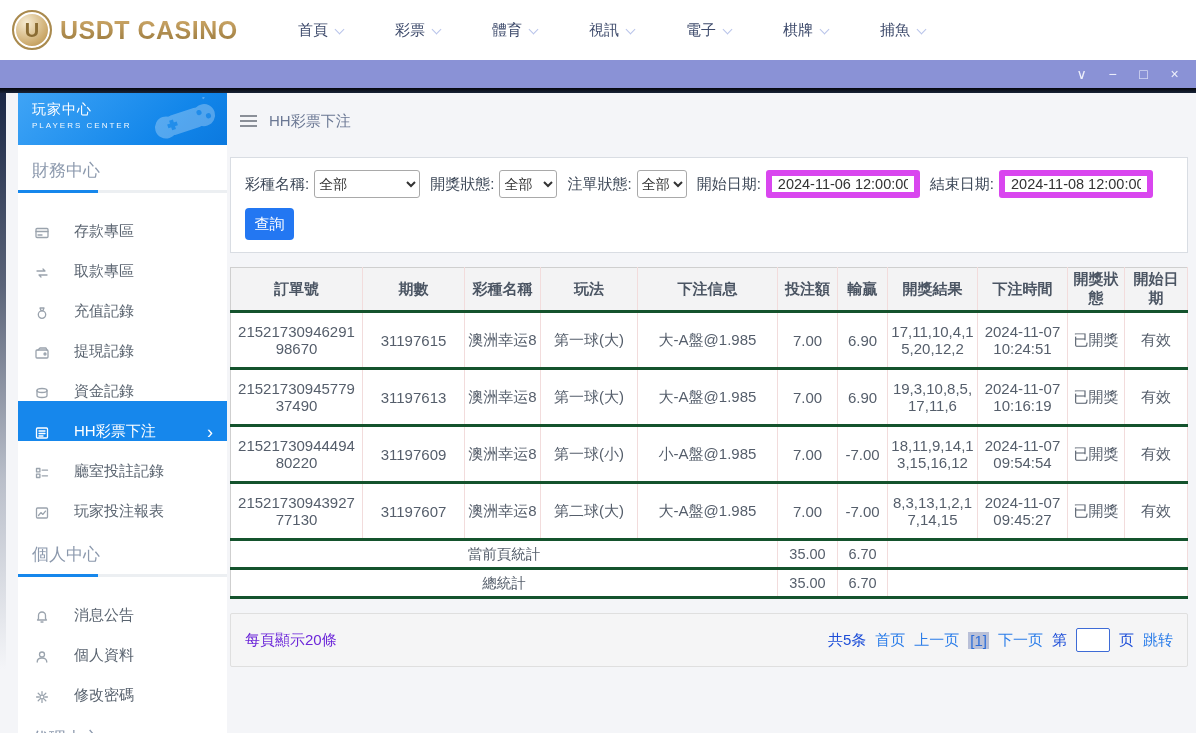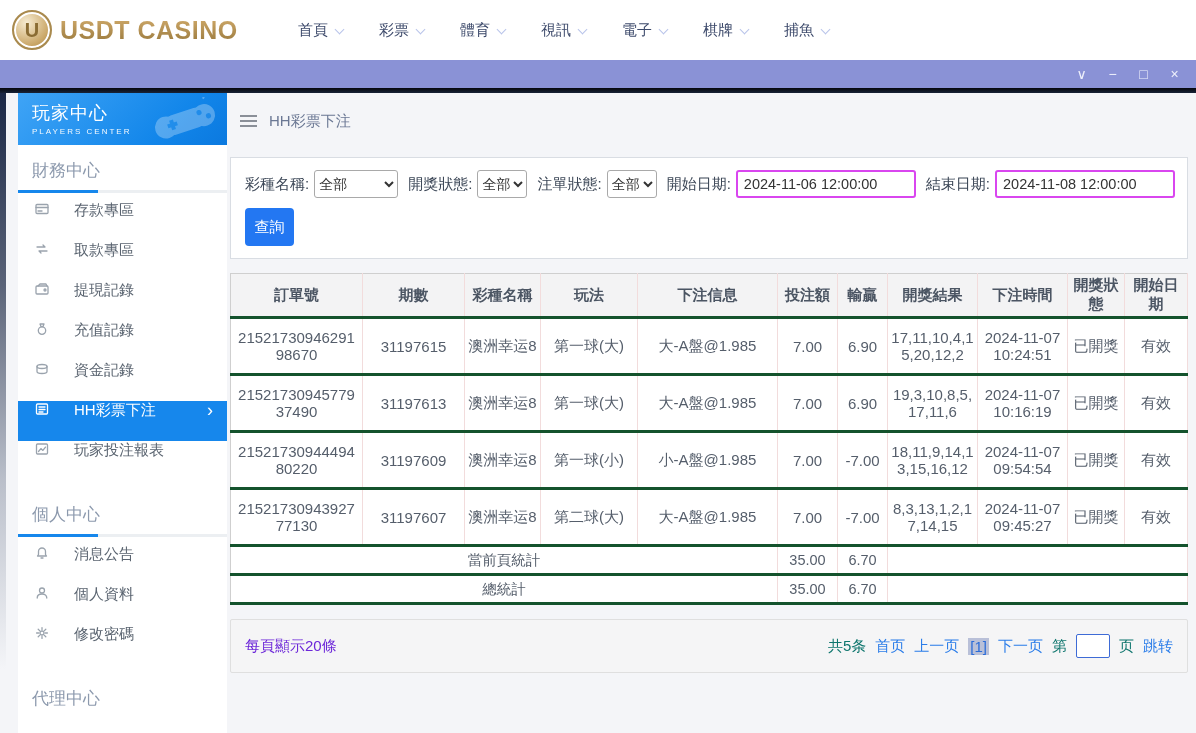--- a/index.html
+++ b/index.html
@@ -7,75 +7,75 @@
   body { font-family:"Liberation Sans","DejaVu Sans",sans-serif; background:#f4f5f8; }
   .app { position:relative; width:1196px; height:733px; background:#f4f5f8; }
 
   
   .topbar { position:absolute; left:0; top:0; width:1196px; height:60px; background:#ffffff; display:flex; align-items:center; z-index:5; }
   .logo { display:flex; align-items:center; margin-left:12px; width:250px; }
   .emblem { width:40px; height:40px; border-radius:50%; border:2px solid #a98a4e; background:radial-gradient(circle at 35% 30%, #f4e6c6, #caa768 60%, #8f critically 0); background:radial-gradient(circle at 35% 30%, #f7ecd2, #caa768 65%, #a0803f); display:flex; align-items:center; justify-content:center; box-shadow:inset 0 0 0 2px #fff; }
   .emblem span { font-weight:bold; font-size:20px; color:#8a6c33; }
   .logo-text { margin-left:8px; font-weight:bold; font-size:25px; letter-spacing:.5px;
     background:linear-gradient(180deg,#d2ac6c,#96763a); -webkit-background-clip:text; background-clip:text; color:transparent; }
-  .topnav { display:flex; align-items:center; gap:36px; margin-left:36px; }
+  .topnav { display:flex; align-items:center; gap:52px; margin-left:36px; }
   .nav-item { font-size:15px; color:#3d4a6b; cursor:pointer; white-space:nowrap; }
   .chev { display:inline-block; width:7px; height:7px; border-right:1.6px solid #b9c4ea; border-bottom:1.6px solid #b9c4ea; transform:rotate(45deg); margin-left:8px; vertical-align:2px; }
 
   
   .titlebar { position:absolute; left:0; top:60px; width:1196px; height:28px; background:#8a92d6; display:flex; align-items:center; justify-content:flex-end; }
   .win-controls { display:flex; align-items:center; gap:0; margin-right:6px; }
   .win-btn { width:31px; text-align:center; color:#eef0fb; font-size:14px; line-height:28px; cursor:pointer; }
   .dark-divider { position:absolute; left:0; top:88px; width:1196px; height:5px; background:linear-gradient(180deg,#05070d,#182338); }
 
   
   .left-edge { position:absolute; left:0; top:93px; width:6px; height:640px; background:linear-gradient(180deg,#1b2846 0%, #5a6378 30%, #b9bec9 60%, #f4f5f8 90%); }
 
   
   .sidebar { position:absolute; left:18px; top:93px; width:209px; height:640px; background:#ffffff; }
   .side-header { position:relative; height:52px; background:linear-gradient(135deg,#3fa4f6 0%, #1286ea 70%, #0b79df 100%); color:#fff; padding:8px 0 0 14px; overflow:hidden; }
-  .side-header .t1 { font-size:18px; letter-spacing:1px; }
+  .side-header .t1 { font-size:14px; letter-spacing:1px; }
   .side-header .t2 { font-size:8px; letter-spacing:2px; margin-top:2px; opacity:.95; }
   .side-header svg { position:absolute; right:6px; top:4px; opacity:.28; }
   .section-title { font-size:17px; color:#8c99ad; padding:14px 0 8px 14px; }
   .section-rule { height:3px; background:#eceff2; position:relative; }
   .section-rule::before { content:""; position:absolute; left:0; top:0; width:80px; height:3px; background:#1687ec; }
-  .side-item { height:40px; display:flex; align-items:flex-start; padding-left:16px; font-size:15px; color:#5a6470; cursor:pointer; position:relative; }
+  .side-item { height:40px; display:flex; align-items:flex-end; padding-left:16px; font-size:15px; color:#5a6470; cursor:pointer; position:relative; }
   .side-item .icn { width:16px; height:16px; margin-right:24px; color:#9aa3ad; flex:none; }
   .side-item.active { background:#1687ec; color:#ffffff; }
   .side-item.active .icn { color:#ffffff; }
   .side-item .arrow { position:absolute; right:14px; font-size:18px; line-height:1; color:#fff; }
 
   
   .main { position:absolute; left:227px; top:93px; width:969px; height:640px; padding:0 8px 0 3px; }
   .breadcrumb { display:flex; align-items:center; height:28px; margin:14px 0 0 10px; }
   .hamburger { width:17px; margin-right:12px; cursor:pointer; }
   .hamburger span { display:block; height:2px; background:#8a8f98; margin:3px 0; }
   .breadcrumb-title { font-size:15px; color:#6b7894; }
 
-  .filter-panel { margin-top:22px; background:#fff; border:1px solid #d9dde3; padding:12px 2px 12px 14px; }
+  .filter-panel { margin-top:22px; background:#fff; border:1px solid #d9dde3; padding:12px 24px 12px 14px; }
   .filter-row { display:flex; align-items:center; flex-wrap:nowrap; }
   .f-label { font-size:15px; color:#3c4757; margin-right:5px; white-space:nowrap; }
   .filter-row select { height:28px; font-size:14px; color:#333; border:1px solid #a9a9a9; border-radius:3px; background:#fff; margin-right:10px; font-family:inherit; }
   .sel-lottery { width:132px; } .sel-draw { width:72px; } .sel-order { width:52px; }
-  .filter-row input[type=text] { height:28px; width:180px; font-size:14.5px; color:#333; border:2px solid #d946ef; border-radius:3px; padding:0 6px; margin-right:10px; font-family:inherit; }
-  .search-btn { margin-top:10px; width:49px; height:38px; background:#2377f2; color:#fff; font-size:15px; border:none; border-radius:4px; cursor:pointer; font-family:inherit; }
+  .filter-row input[type=text] { height:28px; width:154px; font-size:14.5px; color:#333; border:6px solid #d946ef; border-radius:3px; padding:0 6px; margin-right:10px; font-family:inherit; }
+  .search-btn { margin-top:10px; width:49px; height:32px; background:#2377f2; color:#fff; font-size:15px; border:none; border-radius:4px; cursor:pointer; font-family:inherit; }
 
   .bets-table { margin-top:14px; width:958px; border-collapse:collapse; table-layout:fixed; background:#fff; border:1px solid #cfcfcf; }
   .bets-table th, .bets-table td { border-right:1px solid #f2dcdc; text-align:center; font-size:15px; color:#555e6b; word-break:break-all; padding:2px 3px; }
   .bets-table th { height:43px; background:#f3f3f4; font-weight:bold; color:#4b5563; }
   .bets-table tbody td { height:57px; }
   .bets-table tr { border-bottom:3px solid #14532d; }
   .bets-table .sum-row td { height:29px; font-size:14.5px; }
   .c0{width:132px}.c1{width:102px}.c2{width:76px}.c3{width:97px}.c4{width:140px}.c5{width:60px}.c6{width:50px}.c7{width:90px}.c8{width:90px}.c9{width:57px}.c10{width:63px}
 
   .pager { margin-top:14px; width:958px; height:54px; background:#f5f5f6; border:1px solid #dfdfdf; border-radius:2px; display:flex; align-items:center; justify-content:space-between; padding:0 14px; }
   .pager-left { font-size:15px; color:#6d28d9; }
   .pager-right { display:flex; align-items:center; gap:9px; font-size:15px; }
-  .pg-text { color:#0f766e; }
+  .pg-text { color:#1d4ed8; }
   .pg-link { color:#2b7de9; cursor:pointer; text-decoration:none; }
   .pg-current { color:#2b6cd8; background:#b9c0d8; padding:0 2px; }
   .jump-input { width:34px; height:24px; border:1px solid #3e6bd6; border-radius:2px; font-size:14px; text-align:center; font-family:inherit; }
 </style>
 </head>
 <body>
 
 <div class="app">
 
   <div class="topbar">
@@ -137,49 +137,58 @@
             <span>存款專區</span>
           </div>
           <div class="side-item">
             <span class="icn"><svg width="16" height="16" viewBox="0 0 16 16" fill="none" stroke="currentColor" stroke-width="1.3" stroke-linecap="round" stroke-linejoin="round">
                 <path d="M3 6 h8 M11 6 l-2 -2 M13 10 h-8 M5 10 l2 2"></path>
               </svg></span>
             <span>取款專區</span>
           </div>
           <div class="side-item">
             <span class="icn"><svg width="16" height="16" viewBox="0 0 16 16" fill="none" stroke="currentColor" stroke-width="1.3" stroke-linecap="round" stroke-linejoin="round">
+                <path d="M6 3 h4 l-1 2.6 h-2 z"></path>
+                <circle cx="8" cy="9.6" r="3.7"></circle>
+              </svg></span>
+            <span>充值記錄</span>
+          </div>
+          <div class="side-item">
+            <span class="icn"><svg width="16" height="16" viewBox="0 0 16 16" fill="none" stroke="currentColor" stroke-width="1.3" stroke-linecap="round" stroke-linejoin="round">
                 <rect x="2" y="5" width="12" height="8" rx="1"></rect>
                 <path d="M4 5 l2 -2 h6 l1 2"></path>
                 <circle cx="11" cy="9" r="1"></circle>
               </svg></span>
             <span>提現記錄</span>
-          </div>
-          <div class="side-item">
-            <span class="icn"><svg width="16" height="16" viewBox="0 0 16 16" fill="none" stroke="currentColor" stroke-width="1.3" stroke-linecap="round" stroke-linejoin="round">
-                <path d="M6 3 h4 l-1 2.6 h-2 z"></path>
-                <circle cx="8" cy="9.6" r="3.7"></circle>
-              </svg></span>
-            <span>充值記錄</span>
           </div>
           <div class="side-item">
             <span class="icn"><svg width="16" height="16" viewBox="0 0 16 16" fill="none" stroke="currentColor" stroke-width="1.3" stroke-linecap="round" stroke-linejoin="round">
                 <ellipse cx="8" cy="5.5" rx="5" ry="2"></ellipse>
                 <path d="M3 5.5 v5 c0 1.1 2.2 2 5 2 s5 -0.9 5 -2 v-5"></path>
               </svg></span>
             <span>資金記錄</span>
           </div>
           <div class="side-item active">
             <span class="icn"><svg width="16" height="16" viewBox="0 0 16 16" fill="none" stroke="currentColor" stroke-width="1.3" stroke-linecap="round" stroke-linejoin="round">
                 <rect x="2.5" y="3" width="11" height="10" rx="1"></rect>
                 <line x1="5" y1="6" x2="11" y2="6"></line>
                 <line x1="5" y1="8.5" x2="11" y2="8.5"></line>
                 <line x1="5" y1="11" x2="9" y2="11"></line>
               </svg></span>
             <span>HH彩票下注</span>
             <span class="arrow">›</span>
+          </div>
+          <div class="side-item">
+            <span class="icn"><svg width="16" height="16" viewBox="0 0 16 16" fill="none" stroke="currentColor" stroke-width="1.3" stroke-linecap="round" stroke-linejoin="round">
+                <rect x="2.5" y="3.5" width="3.4" height="3.4"></rect>
+                <rect x="2.5" y="9.1" width="3.4" height="3.4"></rect>
+                <line x1="8.2" y1="5.2" x2="13.5" y2="5.2"></line>
+                <line x1="8.2" y1="10.8" x2="13.5" y2="10.8"></line>
+              </svg></span>
+            <span>廳室投註記錄</span>
           </div>
           <div class="side-item">
             <span class="icn"><svg width="16" height="16" viewBox="0 0 16 16" fill="none" stroke="currentColor" stroke-width="1.3" stroke-linecap="round" stroke-linejoin="round">
                 <rect x="2.5" y="3" width="11" height="10" rx="1"></rect>
                 <path d="M4.5 10.5 l2.4 -2.9 2 1.8 2.6 -3.3"></path>
               </svg></span>
             <span>玩家投注報表</span>
           </div>
         </div>
         <div class="section-title">個人中心</div>

